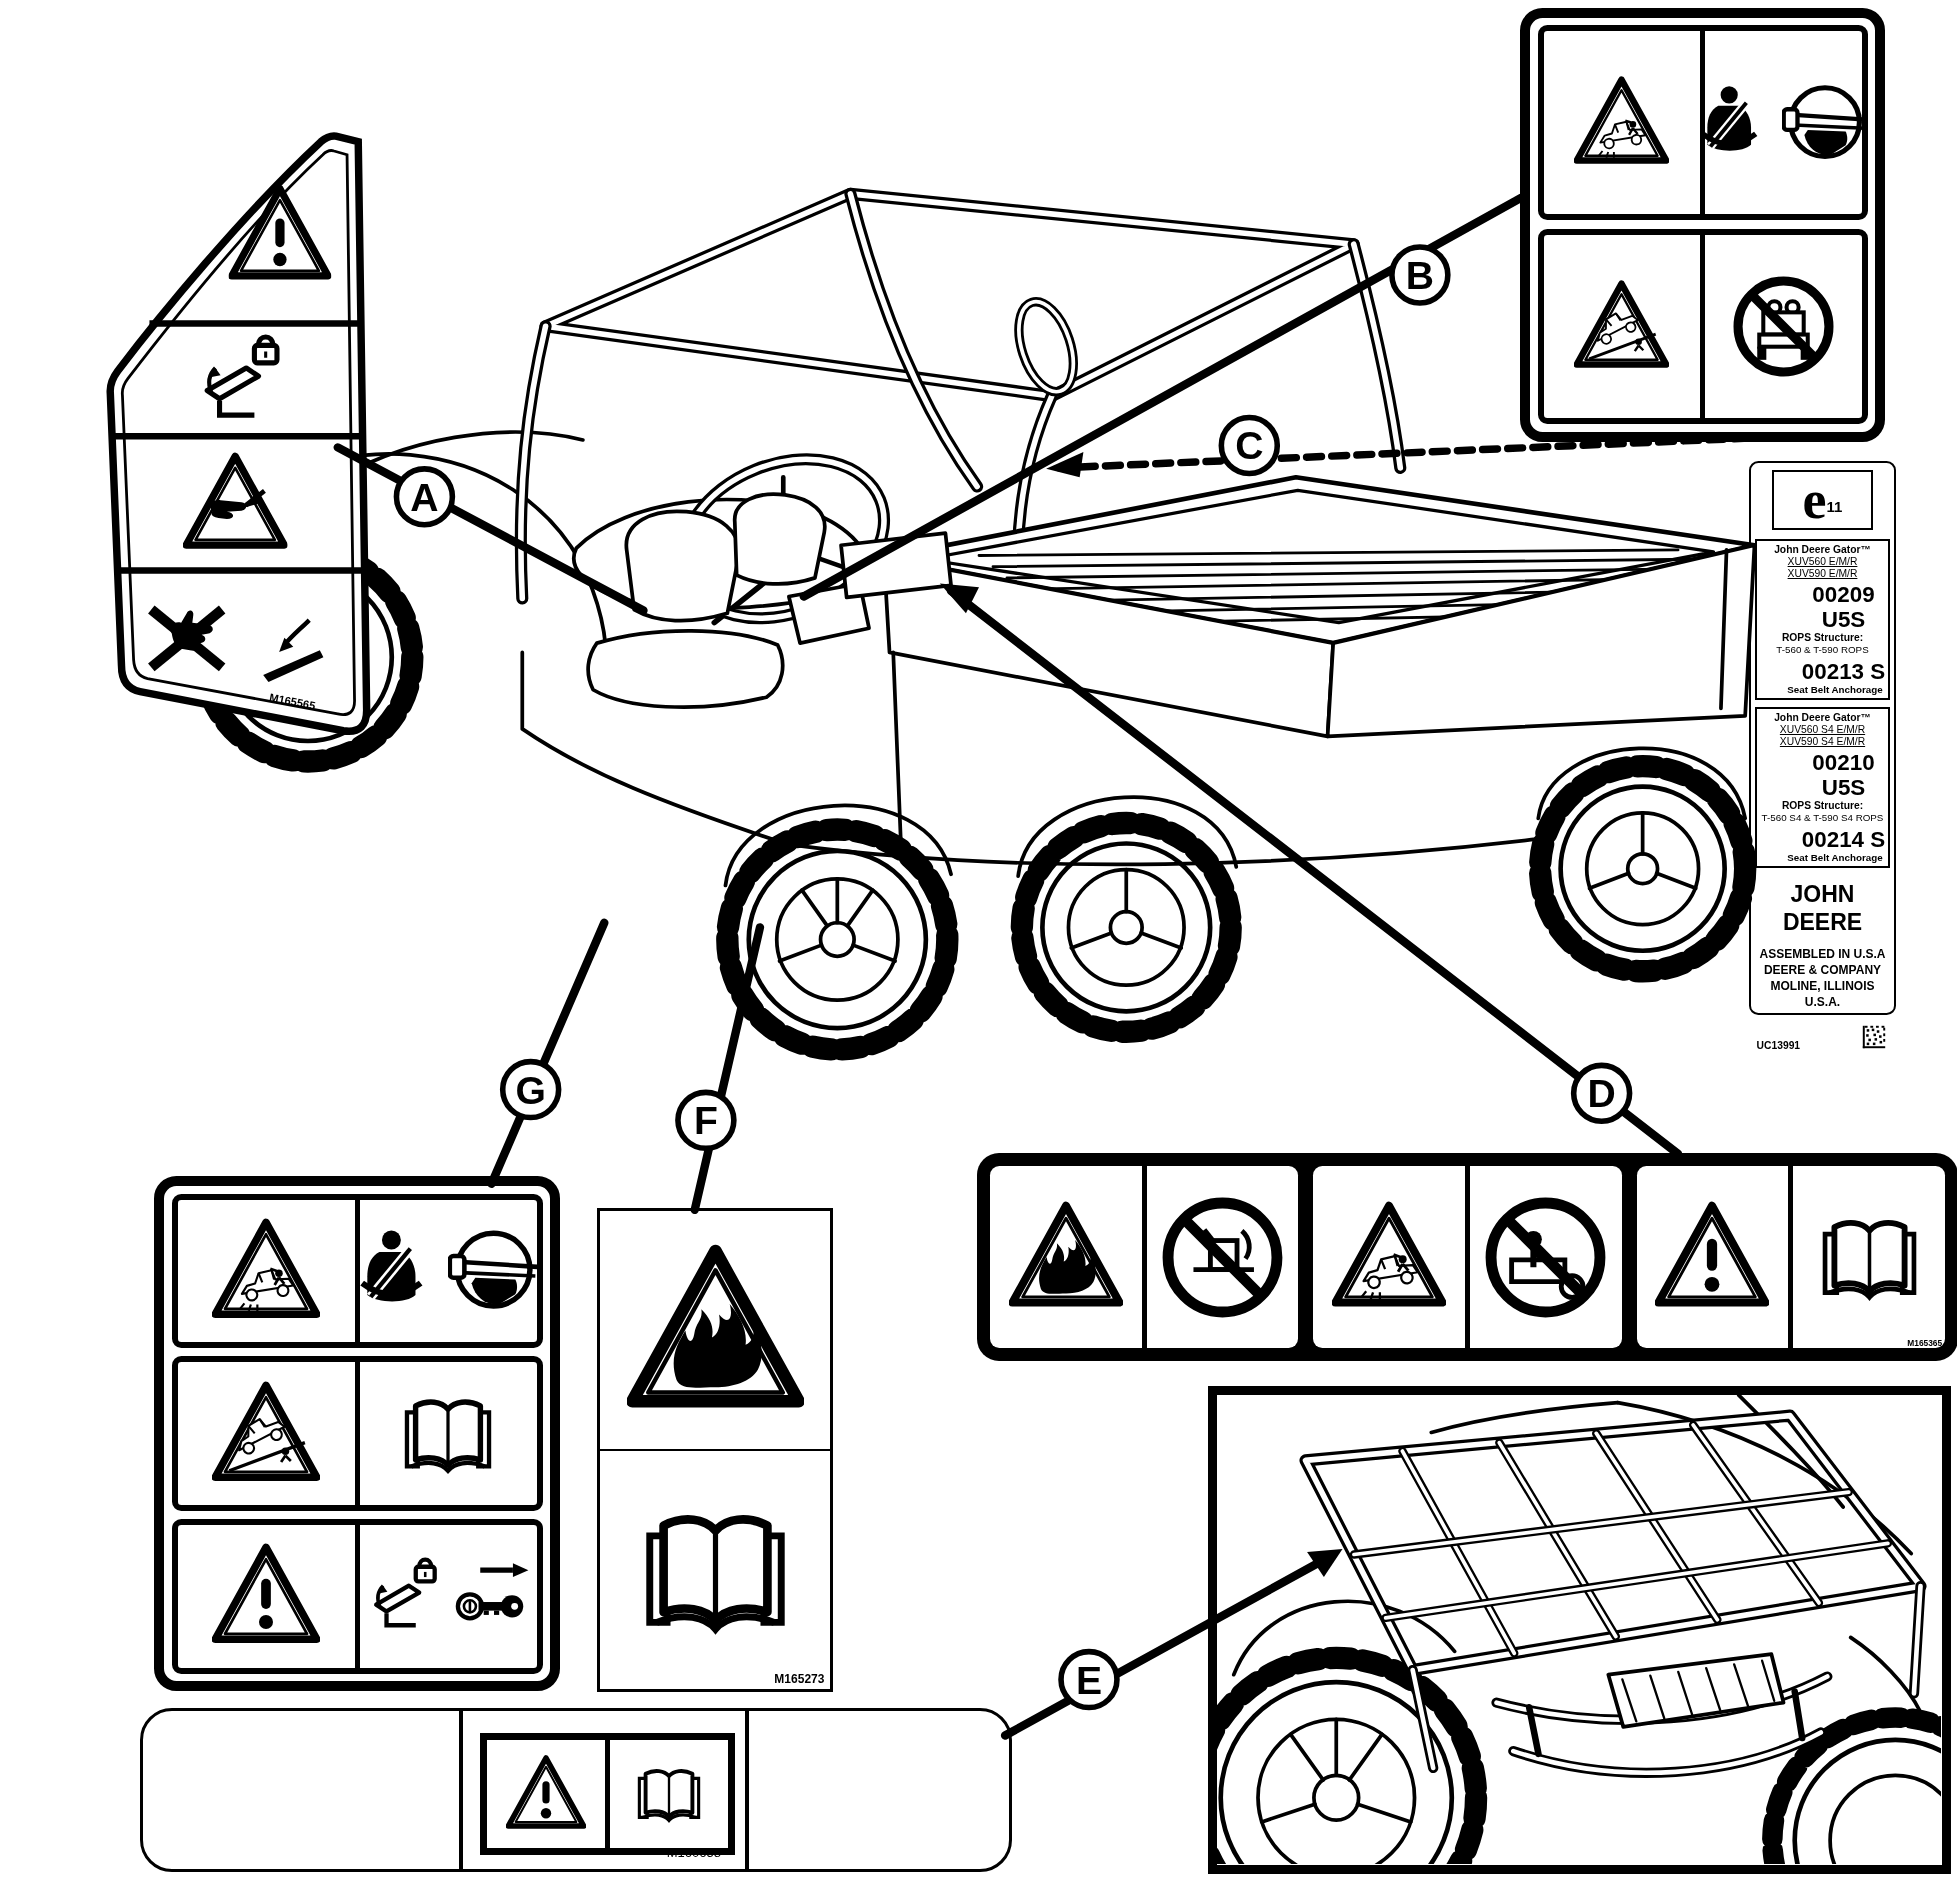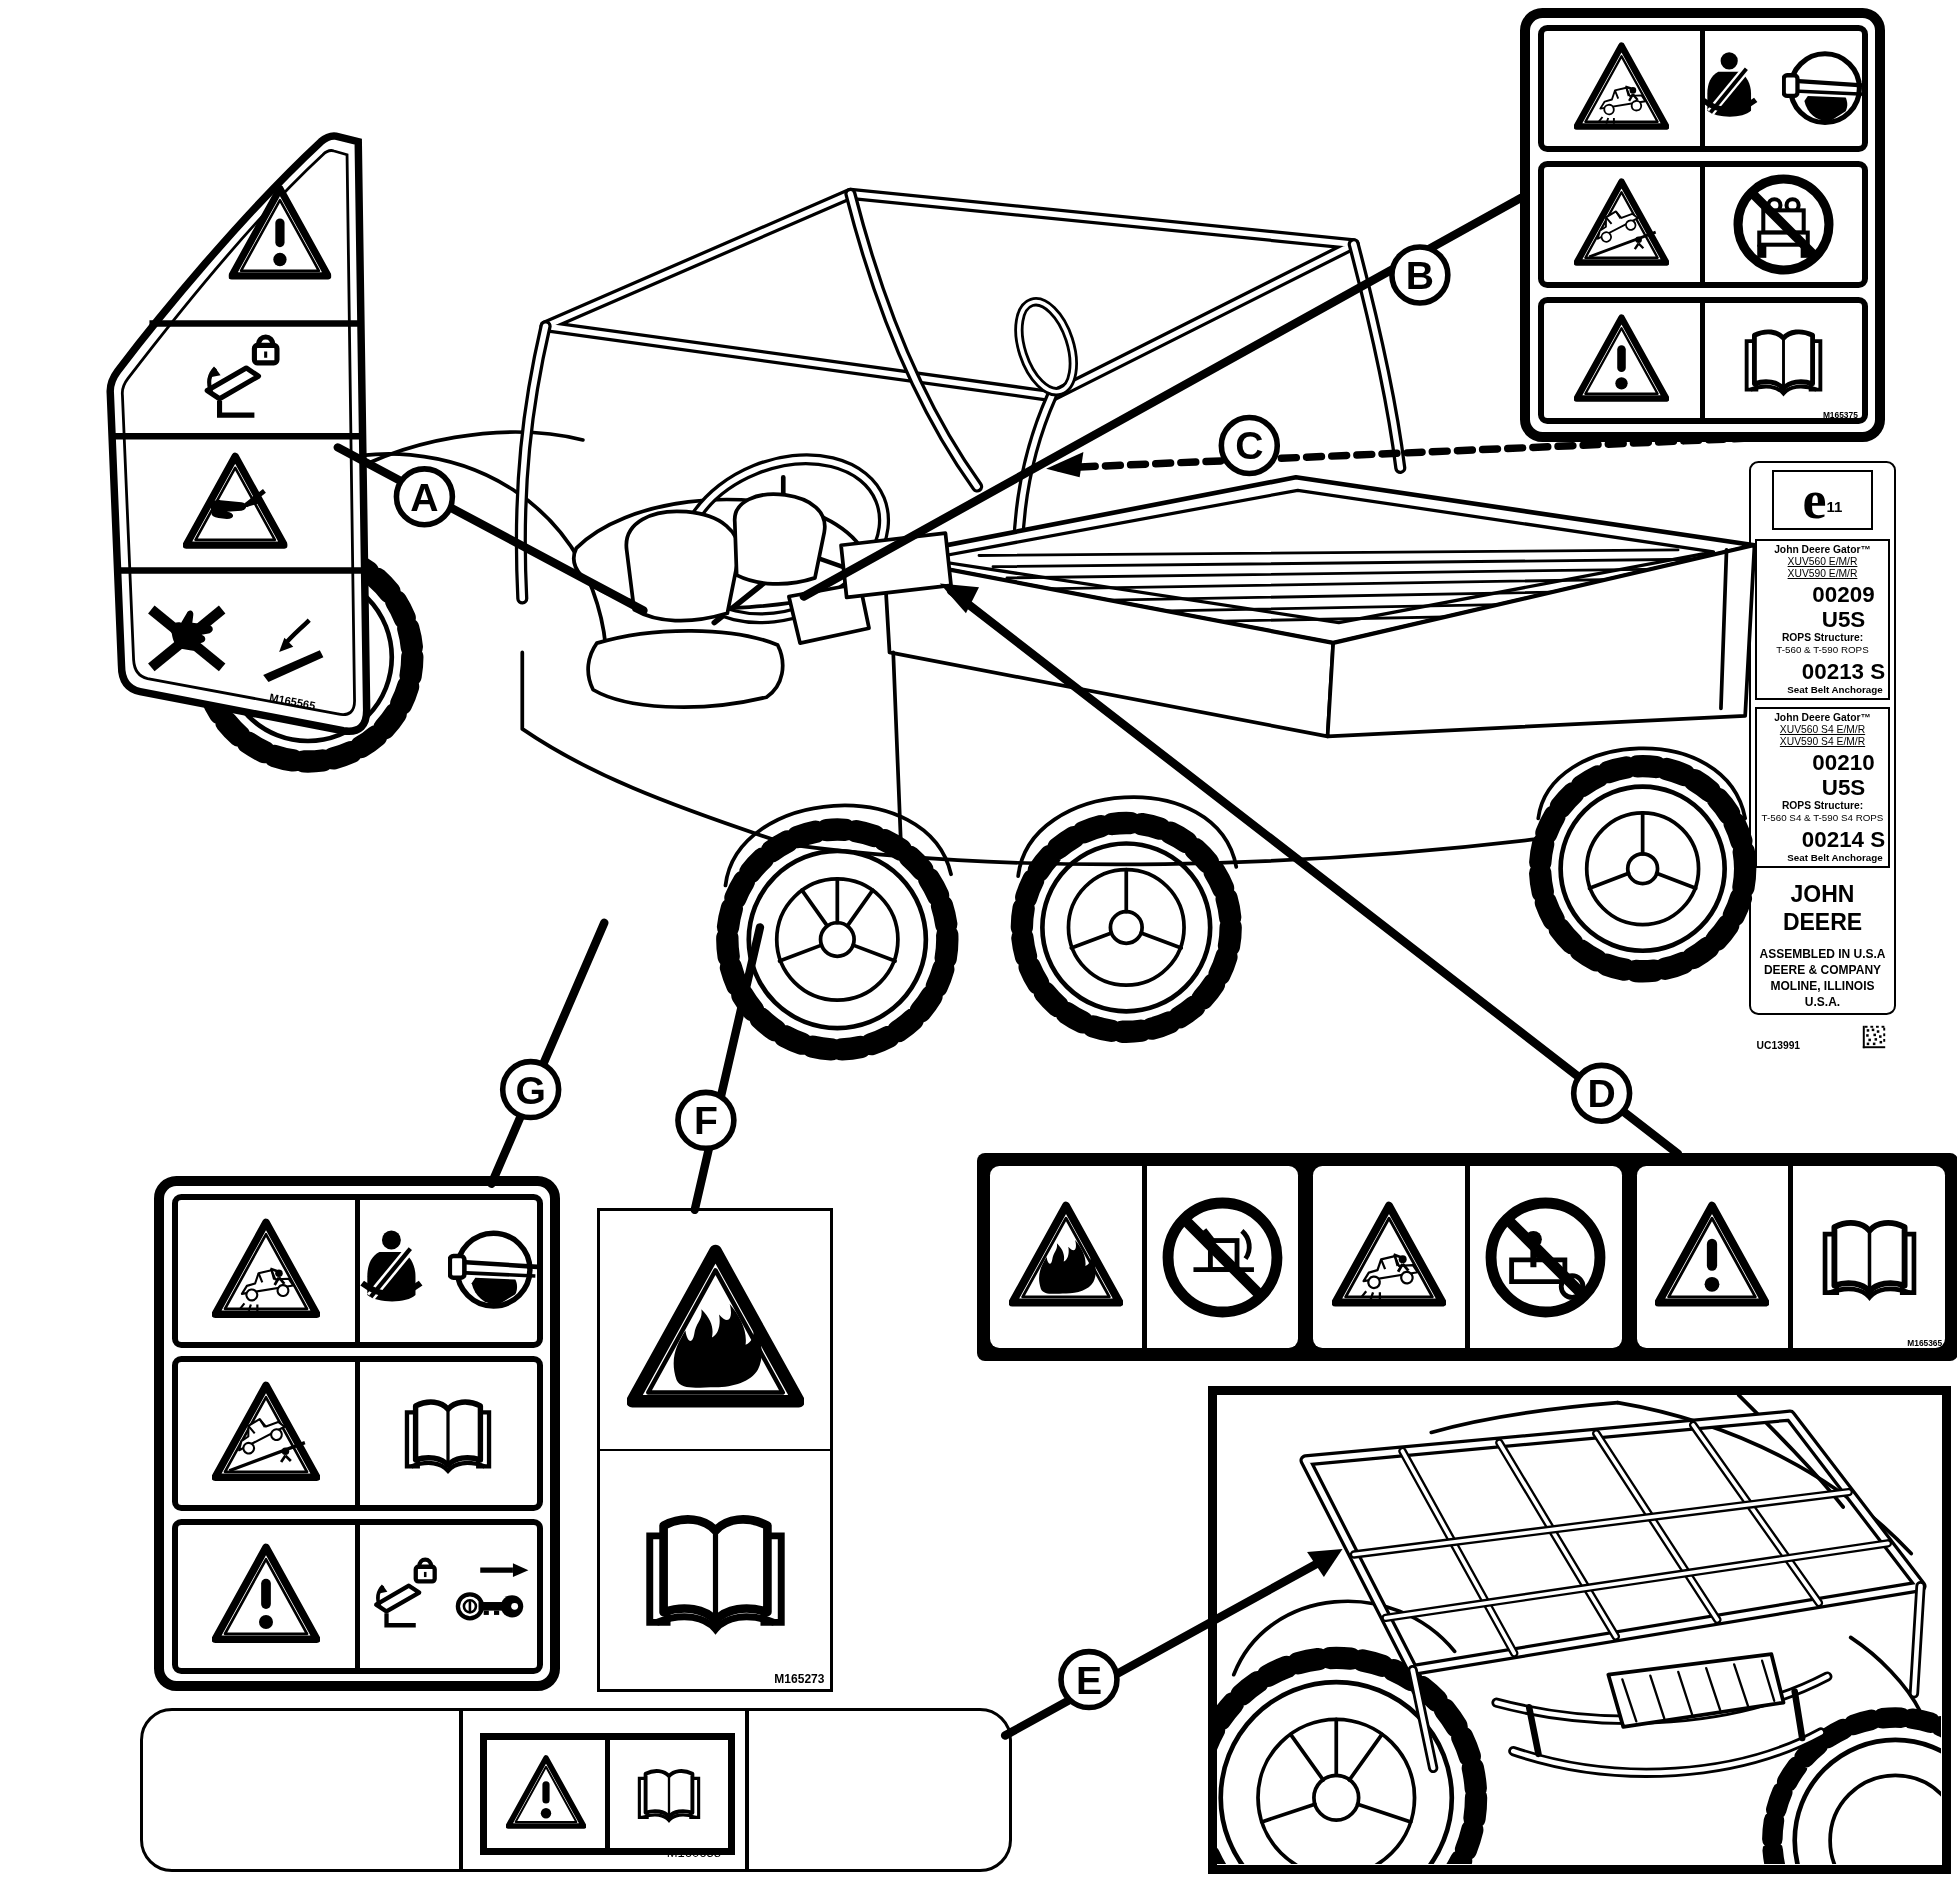--- a/index.html
+++ b/index.html
@@ -6,21 +6,21 @@
   body{font-family:"Liberation Sans","DejaVu Sans",sans-serif;color:#000;}
   #stage{position:relative;width:1958px;height:1880px;background:#fff;overflow:hidden;}
   .abs{position:absolute;box-sizing:border-box;}
   
   .label-outer{background:#fff;border:10.3px solid #000;border-radius:22.4px;padding:7.5px;display:flex;flex-direction:column;gap:8.4px;}
   .lrow{flex:1;border:6.5px solid #000;border-radius:9.3px;display:flex;align-items:stretch;min-height:0;position:relative;background:#fff;}
   .lcell{flex:1;display:flex;align-items:center;justify-content:center;gap:5.6px;min-width:0;}
   .lcell.first{border-right:5.6px solid #000;}
   .microcode{position:absolute;font-weight:bold;font-size:8.4px;letter-spacing:0;}
   
-  .dstrip{background:#000;border-radius:8px;display:flex;gap:15px;padding:13px;}
+  .dstrip{background:#000;border-radius:22px;display:flex;gap:15px;padding:13px;}
   .dpanel{flex:1;background:#fff;border-radius:9.3px;display:flex;position:relative;}
   
   .flabel{background:#fff;border:3.7px solid #000;display:flex;flex-direction:column;position:relative;}
   .fhalf{flex:1;display:flex;align-items:center;justify-content:center;}
   .fhalf.second{border-top:2.8px solid #000;}
   
   .blabel{background:#fff;border:3.7px solid #000;border-radius:32px;}
   .vdiv{position:absolute;top:0;bottom:0;width:3.7px;background:#000;}
   .minilabel{position:absolute;border:7.5px solid #000;background:#fff;display:flex;}
   .mcell{flex:1;display:flex;align-items:center;justify-content:center;}
@@ -224,33 +224,20 @@
           <svg class="ic" width="95" height="95" viewBox="0 0 100 100">
             <use href="#sym-tri-tip"></use>
           </svg>
         </div>
     <div class="lcell">
           <svg class="ic" width="101" height="101" viewBox="0 0 100 100">
             <use href="#sym-nopass"></use>
           </svg>
         </div>
   </div>
-  <div class="lrow">
-    <div class="lcell first">
-          <svg class="ic" width="95" height="95" viewBox="0 0 100 100">
-            <use href="#sym-tri-excl"></use>
-          </svg>
-        </div>
-    <div class="lcell">
-          <svg class="ic" width="97" height="97" viewBox="0 0 100 100">
-            <use href="#sym-book"></use>
-          </svg>
-        </div>
-    <span class="microcode" style="right:3.7px;bottom:-1.9px;">M165375</span>
-  </div>
 </div>
 
 <div class="abs z10 cert" style="left:1749px;top:461px;width:147px;height:554px;">
   <div class="ebox">
     <span class="emark">e</span>
     <span class="esub">11</span>
   </div>
   <div class="cbox">
     <div class="c-brand">John Deere Gator™</div>
     <div class="c-model">XUV560 E/M/R</div>

